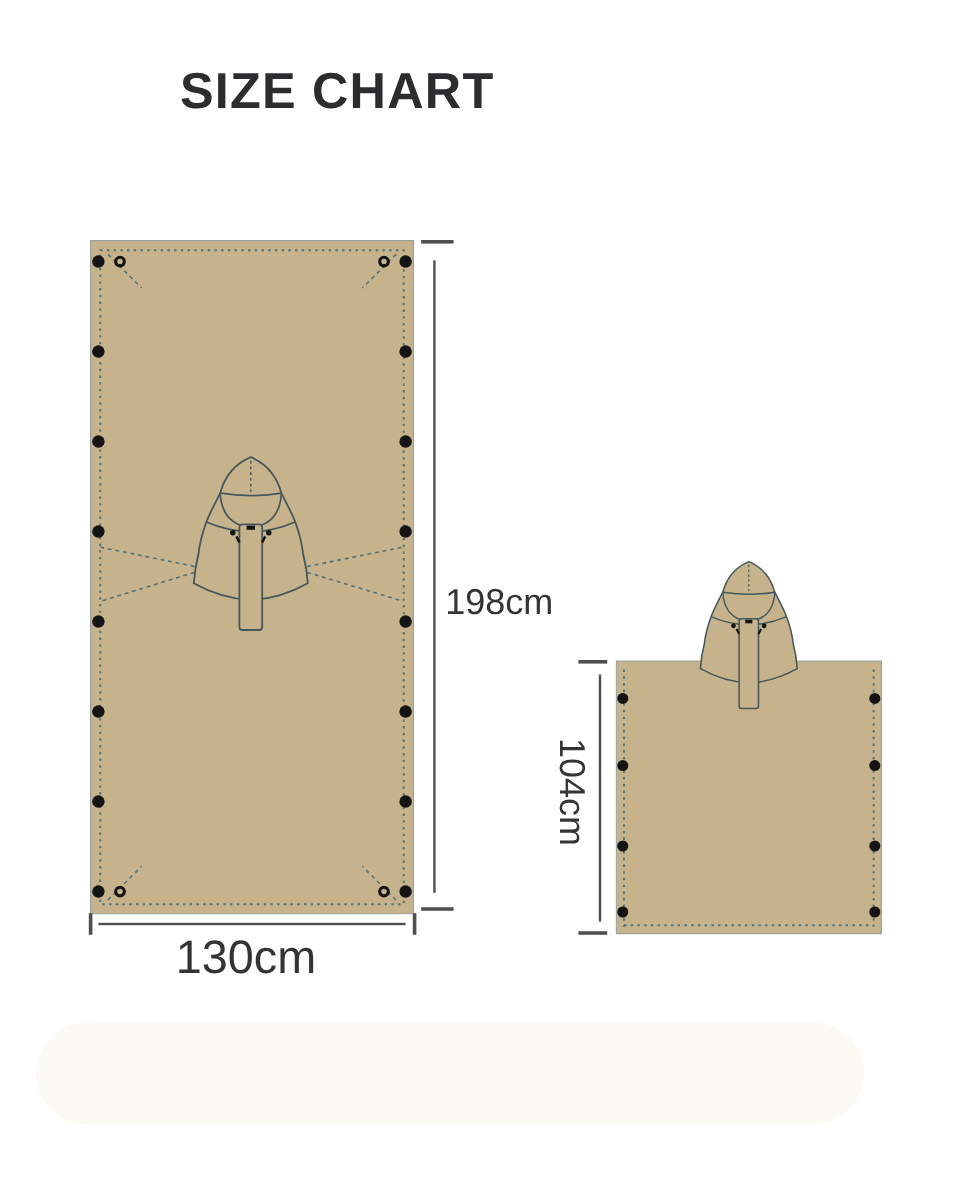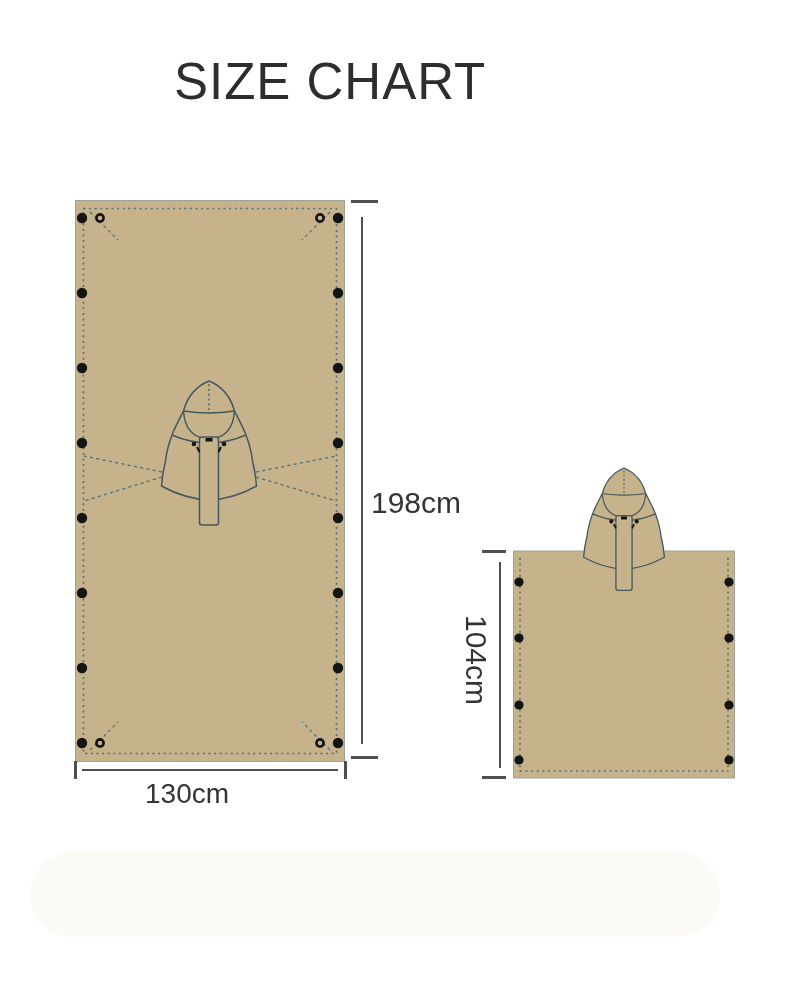--- a/index.html
+++ b/index.html
@@ -8,23 +8,22 @@
     --c-background:#ffffff;
   }
   html,body{margin:0;padding:0;}
   body{background:#e9e9e9;font-family:"Liberation Sans",sans-serif;}
   .canvas{
     position:relative;width:800px;height:1000px;margin:0 auto;
     background:var(--c-background);overflow:hidden;
   }
   .page-title{
     position:absolute;left:150px;top:52px;
-    font-size:51px;font-weight:400;letter-spacing:1px;color:var(--c-title);
+    font-size:42px;font-weight:700;letter-spacing:1px;color:var(--c-title);
     white-space:nowrap;
-    margin-left:24px;
   }
   .diagram{position:absolute;}
   .diagram svg{display:block;}
 
   
   .fabric{fill:var(--c-fabric);stroke:var(--c-edge);stroke-width:1;}
   .stitch{fill:none;stroke:var(--c-stitch);stroke-width:1.6;stroke-dasharray:2 3.6;}
   .dash{fill:none;stroke:var(--c-stitch);stroke-width:1.3;stroke-dasharray:3.2 3.2;}
   .hoodfill{fill:var(--c-fabric);stroke:var(--c-outline);stroke-width:1.5;}
   .hoodline{fill:none;stroke:var(--c-outline);stroke-width:1.4;}
@@ -33,21 +32,21 @@
   .markline{fill:none;stroke:var(--c-grommet);stroke-width:2;}
   .grommet{fill:var(--c-grommet);}
   .grommet-ring{fill:none;stroke:var(--c-grommet);stroke-width:2.6;}
 
   
   .dim{position:absolute;background:var(--c-dimension);}
   .dim-label{
     position:absolute;color:var(--c-label);font-size:30px;line-height:1.05;
     white-space:nowrap;
   }
-  .dim-label.width{font-size:28px;width:120px;}
+  .dim-label.width{font-size:39px;width:120px;text-align:center;}
   .dim-label.rot{
     width:92px;height:32px;text-align:center;
     transform:rotate(90deg);transform-origin:center center;
   }
   .watermark-band{
     position:absolute;left:30px;top:852px;width:690px;height:85px;
     background:#fbfaf4;border-radius:42px;
   }
 </style>
 </head>

